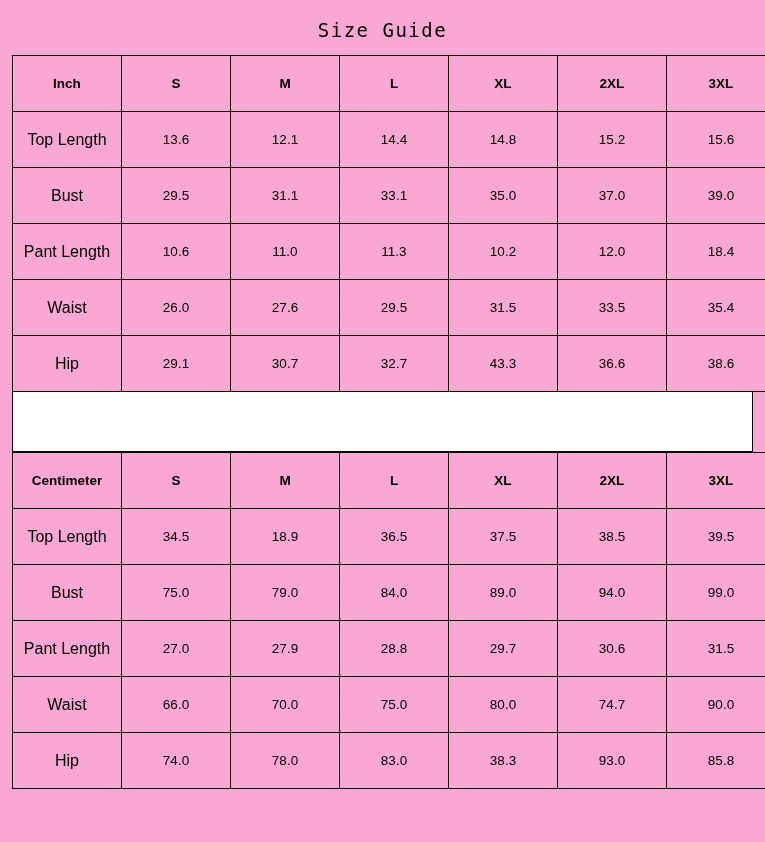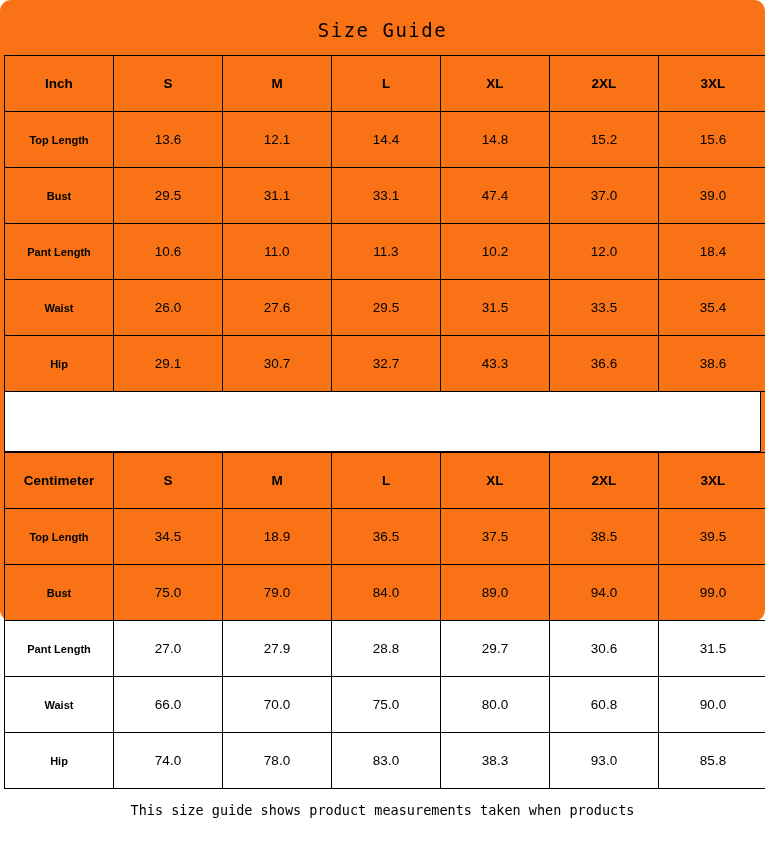--- a/index.html
+++ b/index.html
@@ -10,24 +10,23 @@
   }
   body {
     width: 765px;
     height: 842px;
     font-family: "Liberation Sans", sans-serif;
     color: #000000;
     overflow: hidden;
   }
   .page {
     width: 765px;
-    height: 621px;
+    height: 842px;
     position: relative;
-    background: #f97316;
-    border-radius: 11px;
+    background: #f9a8d4;
   }
   .title {
     text-align: center;
     font-family: "DejaVu Sans Mono", monospace;
     font-size: 19px;
     letter-spacing: 1.5px;
     padding-top: 19px;
     padding-bottom: 14px;
     color: #000000;
   }
@@ -43,36 +42,36 @@
     vertical-align: middle;
     font-size: 13.5px;
     font-weight: normal;
     padding: 0 2px;
   }
   table.size-table thead th {
     font-weight: bold;
     font-size: 13.5px;
   }
   table.size-table tbody th {
-    font-weight: bold;
-    font-size: 11px;
+    font-weight: normal;
+    font-size: 16px;
   }
   
   col.label-col { width: 109px; }
   col.size-col { width: 109px; }
 
   .spacer {
     height: 60px;
     border-left: 1px solid #000000;
     border-right: 1px solid #000000;
     border-bottom: 1px solid #000000;
     background: #ffffff;
   }
   .tables-wrap {
-    padding: 0 4px;
+    padding: 0 12px;
   }
   .note {
     font-family: "DejaVu Sans Mono", monospace;
     font-size: 13.5px;
     text-align: center;
     line-height: 1.55;
     padding-top: 11px;
     padding-left: 40px;
     padding-right: 40px;
     color: #000000;
@@ -117,21 +116,21 @@
           <td>14.4</td>
           <td>14.8</td>
           <td>15.2</td>
           <td>15.6</td>
         </tr>
         <tr>
           <th>Bust</th>
           <td>29.5</td>
           <td>31.1</td>
           <td>33.1</td>
-          <td>47.4</td>
+          <td>35.0</td>
           <td>37.0</td>
           <td>39.0</td>
         </tr>
         <tr>
           <th>Pant Length</th>
           <td>10.6</td>
           <td>11.0</td>
           <td>11.3</td>
           <td>10.2</td>
           <td>12.0</td>
@@ -208,34 +207,33 @@
           <td>29.7</td>
           <td>30.6</td>
           <td>31.5</td>
         </tr>
         <tr>
           <th>Waist</th>
           <td>66.0</td>
           <td>70.0</td>
           <td>75.0</td>
           <td>80.0</td>
-          <td>60.8</td>
+          <td>74.7</td>
           <td>90.0</td>
         </tr>
         <tr>
           <th>Hip</th>
           <td>74.0</td>
           <td>78.0</td>
           <td>83.0</td>
           <td>38.3</td>
           <td>93.0</td>
           <td>85.8</td>
         </tr>
       </tbody>
     </table>
 
   </div>
 
   <div class="note">
-    <span class="note-line">This size guide shows product measurements taken when products</span>
   </div>
 
 </div>
 
 </body></html>

